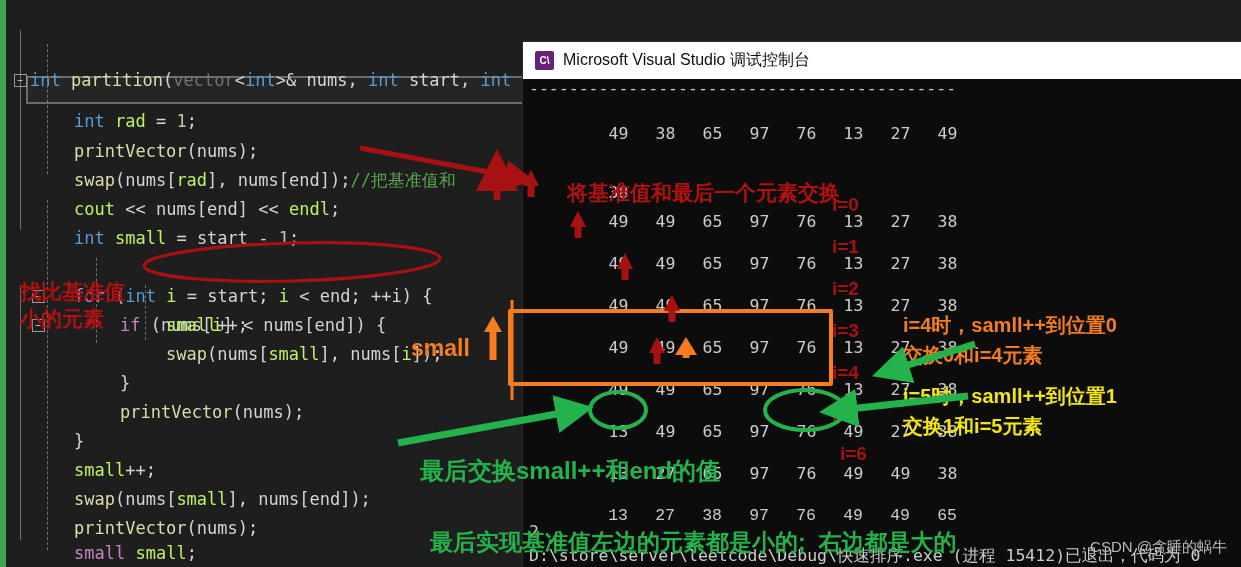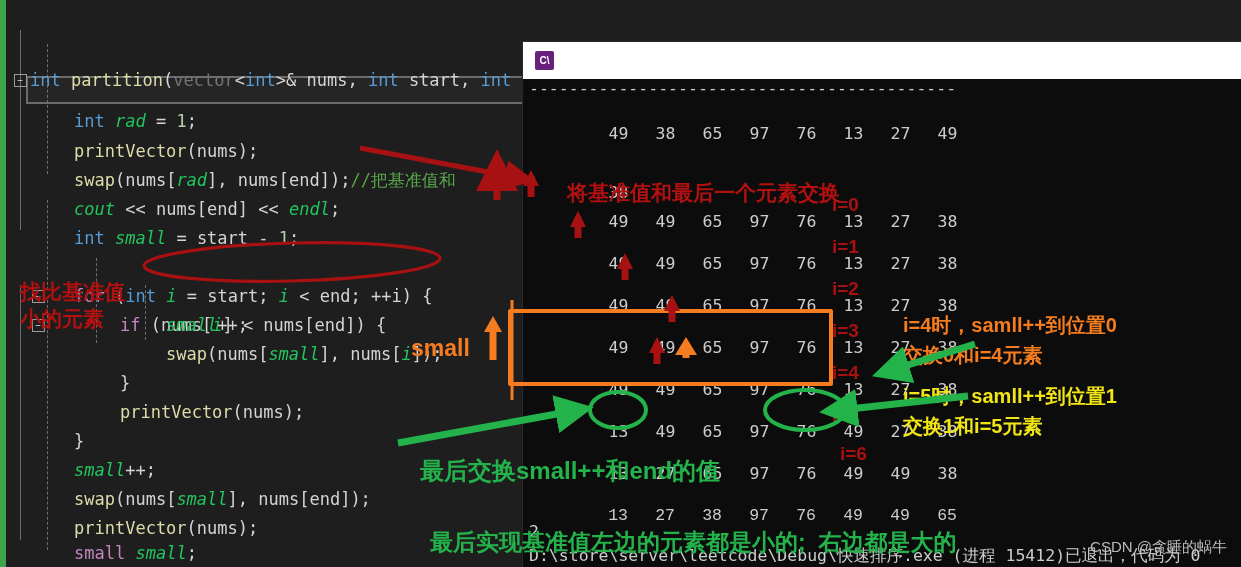--- a/index.html
+++ b/index.html
@@ -37,21 +37,21 @@
   
   .line-highlight {
     position: absolute; left: 26px; top: 76px; width: 560px; height: 28px;
     border: 2px solid #6b6b6b; background: rgba(255,255,255,0.035);
   }
 
   
   .k  { color: #569cd6; }      
   .ty { color: #737373; }      
   .fn { color: #dcdcaa; }      
-  .id { color: #22c55e; font-style: italic; }      
+  .id { color: #bef264; }      
   .pl { color: #d4d4d4; }      
   .cm { color: #57a64a; }      
   .nu { color: #b5cea8; }      
   .kw2{ color: #c586c0; }      
 
   
   .console-window {
     position: absolute; left: 523px; top: 42px; width: 718px; height: 525px;
     background: #0c0c0c; box-shadow: 0 0 0 1px #2a2a2a;
   }
@@ -186,20 +186,21 @@
     </div>
 
     <div class="cl" style="top:539px;position:absolute;left:0;width:700px;">
       
     </div>
   </div>
 
   <div class="console-window">
     <div class="console-title">
       <span class="vs-ico">C\</span>
+      <span class="console-title-text">Microsoft Visual Studio 调试控制台</span>
     </div>
     <div class="console-body">
 
       <div class="crow" style="left:6px;top:0px;color:#cccccc;">-------------------------------------------</div>
 
       <div class="crow" style="left:6px;top:26px;">
         <span class="num-cell">49</span><span class="num-cell">38</span><span class="num-cell">65</span><span class="num-cell">97</span><span class="num-cell">76</span><span class="num-cell">13</span><span class="num-cell">27</span><span class="num-cell">49</span>
       </div>
 
       <div class="crow" style="left:6px;top:85px;">

